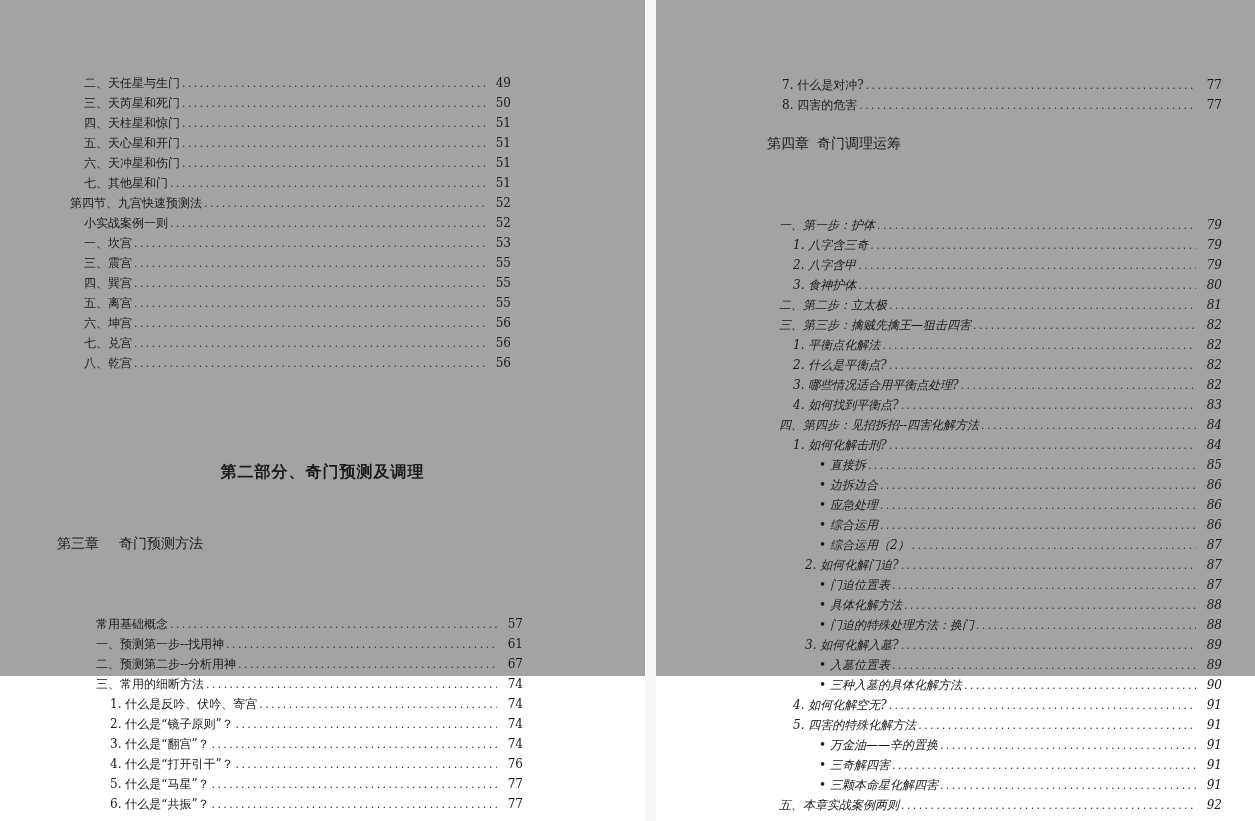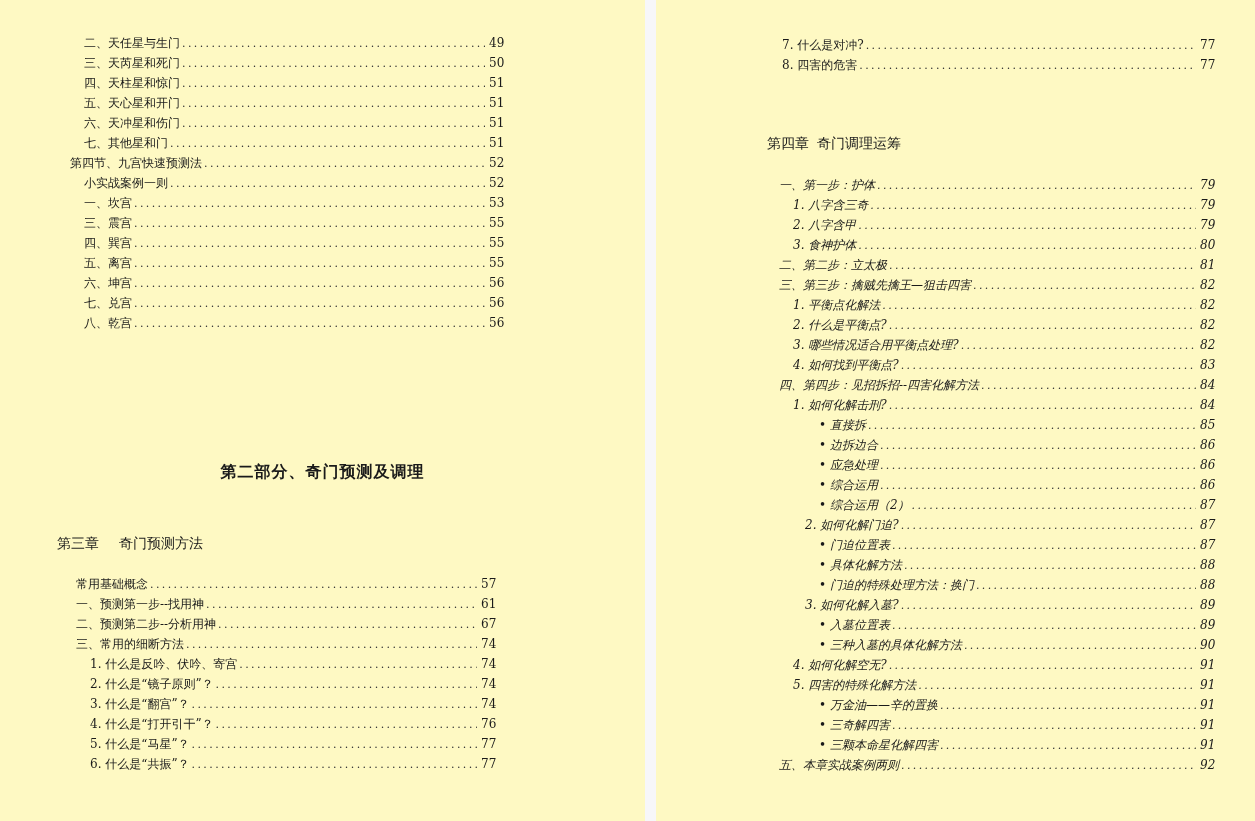--- a/index.html
+++ b/index.html
@@ -4,21 +4,21 @@
 <style>
   html, body { margin: 0; padding: 0; }
   body {
     width: 1255px; height: 821px; overflow: hidden;
     background: #ffffff;
     font-family: "DejaVu Serif", "Liberation Serif", serif;
     color: #1a1a1a;
     position: relative;
   }
   .page {
-    position: absolute; top: 0; height: 821px; background: #fef9c3;
+    position: absolute; top: 0; height: 676px; background: #a3a3a3;
   }
   #page-left { left: 0; width: 645px; }
   #page-right { left: 656px; width: 599px; }
   .gutter {
     position: absolute; left: 645px; top: 0; width: 11px; height: 821px;
     background: #f7f7f9;
   }
   .toc { position: absolute; }
   .row {
     position: relative; height: 20px; line-height: 20px;
@@ -27,39 +27,39 @@
   .row .label { flex: 0 0 auto; padding-right: 2px; }
   .row .dots {
     flex: 1 1 auto; overflow: hidden; height: 20px;
     color: #333;
     letter-spacing: 2.4px;
     font-size: 11px;
   }
   .row .dots::before {
     content: "................................................................................................................................................................................................";
   }
-  .row .page-num { flex: 0 0 auto; width: 22px; text-align: left; padding-left: 4px; }
+  .row .page-num { flex: 0 0 auto; width: 22px; text-align: right; padding-left: 4px; margin-top: 40px; }
   .ind0 { padding-left: 0; }
   .ind1 { padding-left: 14px; }
   .ind2 { padding-left: 26px; }
   .ind3 { padding-left: 40px; }
 
   #toc-left-top { left: 70px; top: 33px; width: 441px; }
   #part-title {
     position: absolute; left: 0; width: 645px; top: 462px; text-align: center;
     font-size: 16px; font-weight: bold; letter-spacing: 1px;
     font-family: "DejaVu Sans", "Liberation Sans", sans-serif;
   }
   #chapter3-title {
     position: absolute; left: 57px; top: 535px;
     font-size: 14px; font-weight: normal;
     font-family: "DejaVu Sans", "Liberation Sans", sans-serif;
   }
   #chapter3-title .gap { display: inline-block; width: 20px; }
-  #toc-left-bottom { left: 76px; top: 574px; width: 427px; }
+  #toc-left-bottom { left: 96px; top: 574px; width: 427px; }
 
   #toc-right-top { left: 768px; top: 35px; width: 454px; }
   #chapter4-title {
     position: absolute; left: 767px; top: 135px;
     font-size: 14px; font-weight: normal;
     font-family: "DejaVu Sans", "Liberation Sans", sans-serif;
   }
   #chapter4-title .gap { display: inline-block; width: 8px; }
   #toc-right-bottom { left: 779px; top: 175px; width: 443px; font-style: italic; }
 </style>

